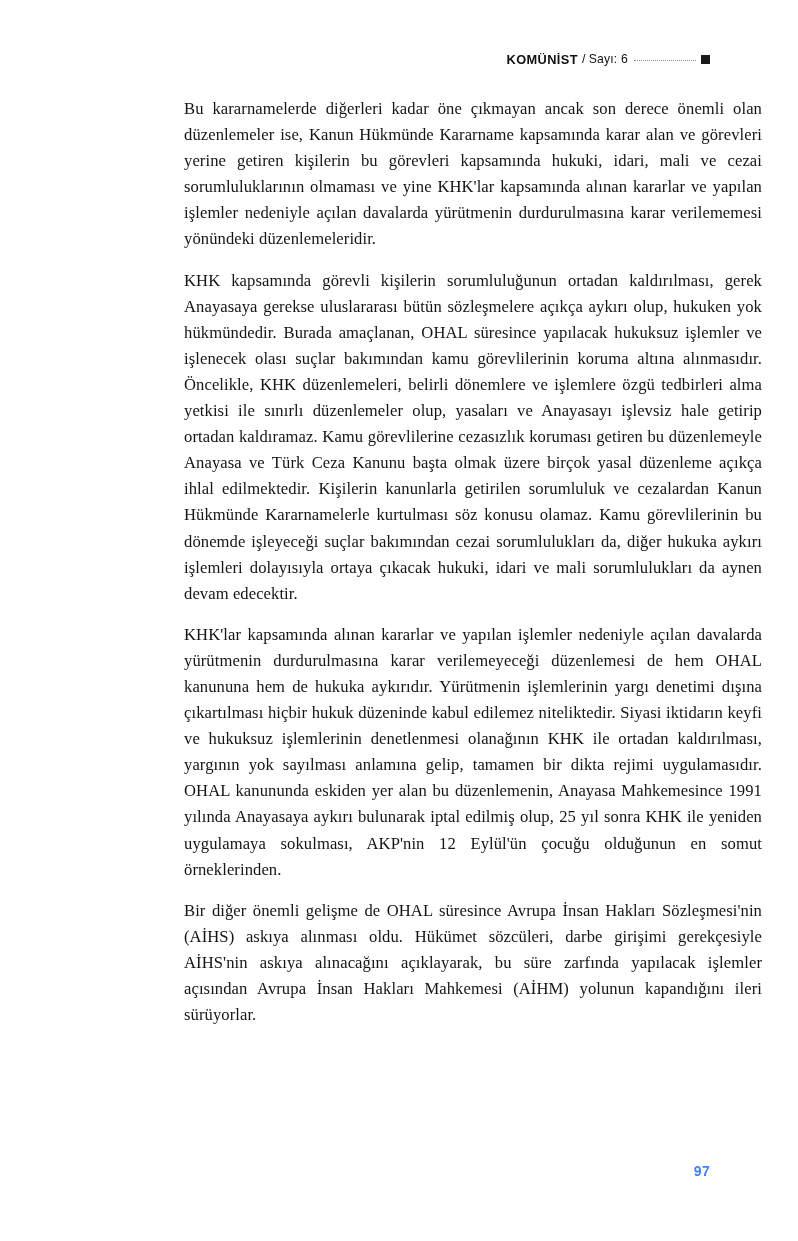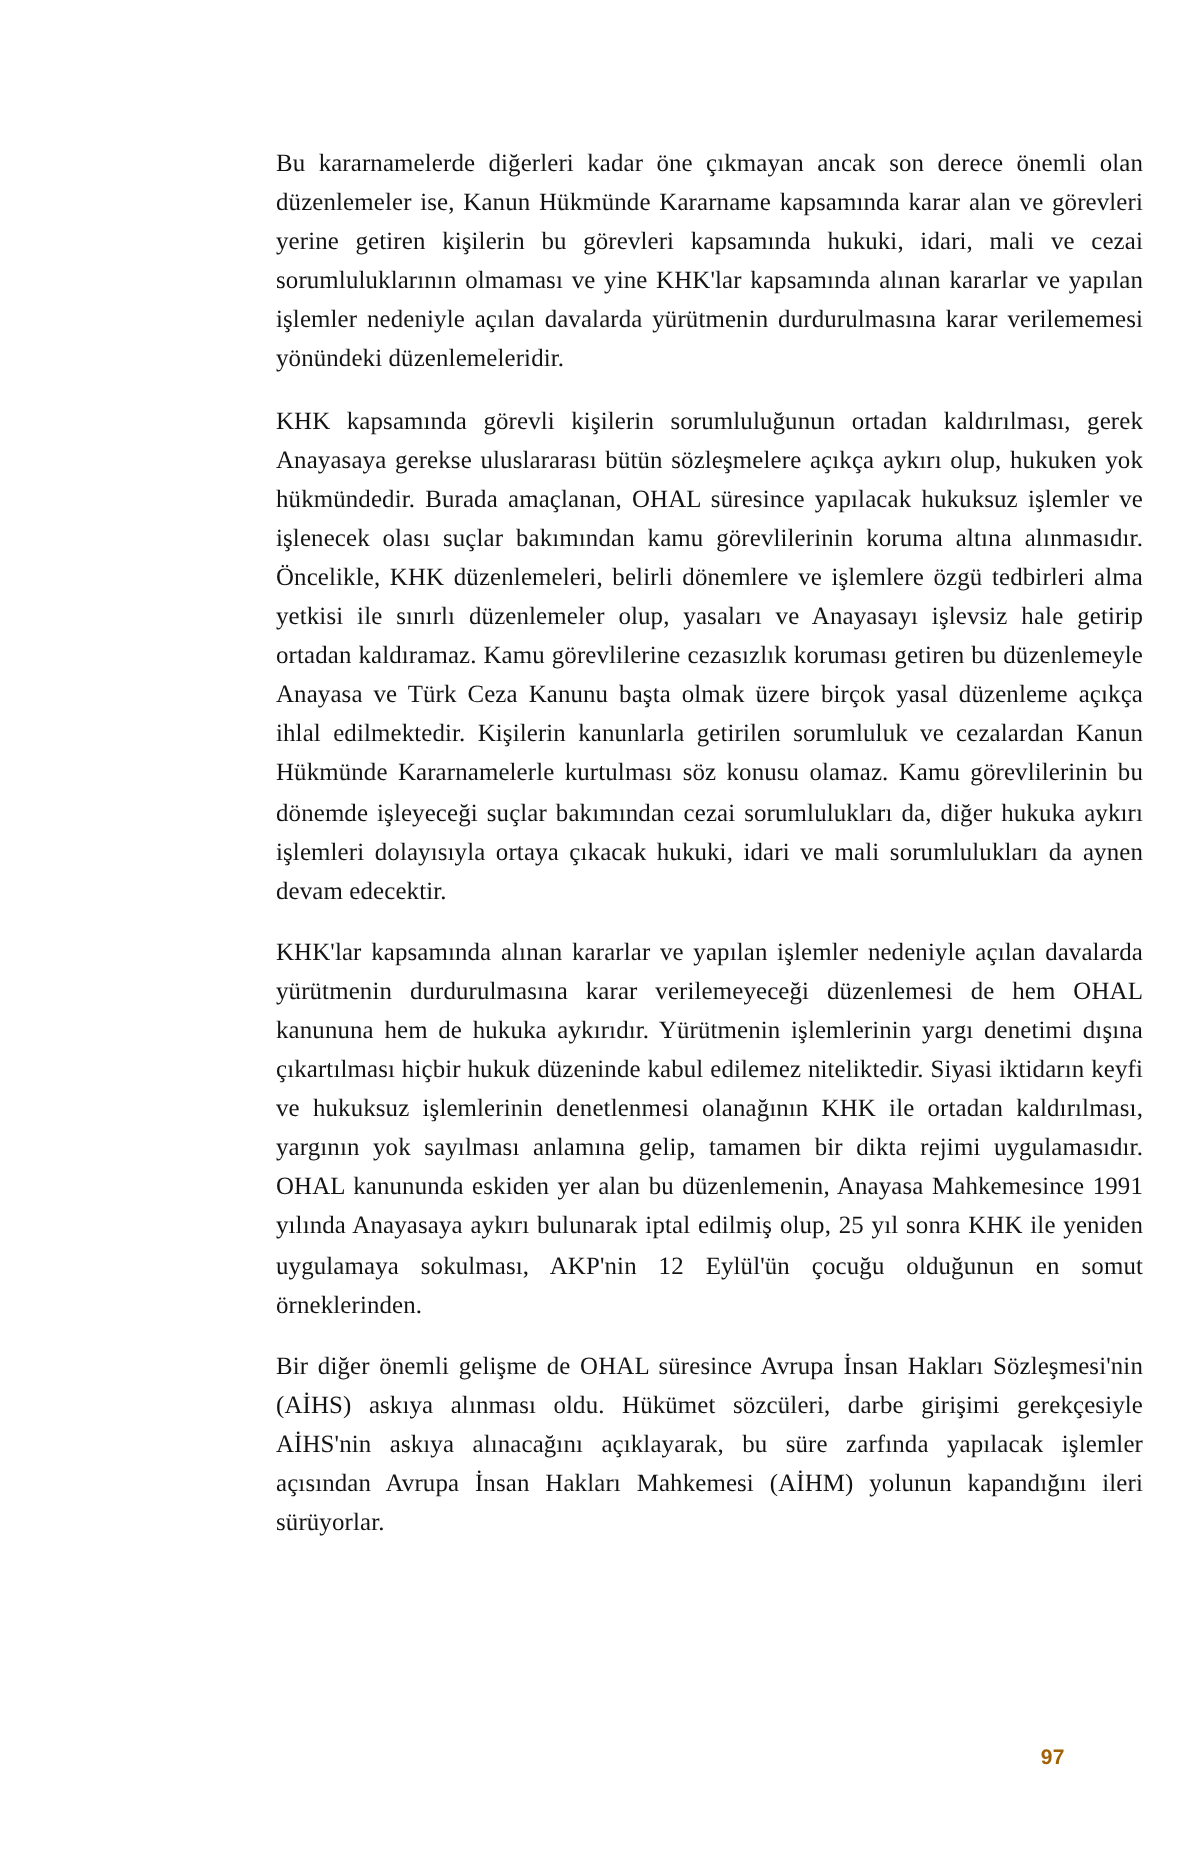--- a/index.html
+++ b/index.html
@@ -90,29 +90,36 @@
   }
 
   
   .folio {
     position: absolute;
     right: 88px;
     bottom: 62px;
     font-family: "Liberation Sans", sans-serif;
     font-size: 14px;
     font-weight: bold;
-    color: #a16207;
+    color: #3b82f6;
     letter-spacing: 0.3px;
   }
 </style>
 </head>
 <body>
 
 <div class="page">
 
+  <div class="header">
+    <span class="journal">KOMÜNİST</span>
+    <span class="sep">/</span>
+    <span class="issue">Sayı: 6</span>
+    <span class="dotleader"></span>
+    <span class="endmark"></span>
+  </div>
 
   <div class="content">
     <p>Bu kararnamelerde diğerleri kadar öne çıkmayan ancak son derece önemli olan düzenlemeler ise, Kanun Hükmünde Kararname kapsamında karar alan ve görevleri yerine getiren kişilerin bu görevleri kapsamında hukuki, idari, mali ve cezai sorumluluklarının olmaması ve yine KHK'lar kapsamında alınan kararlar ve yapılan işlemler nedeniyle açılan davalarda yürütmenin durdurulmasına karar verilememesi yönündeki düzenlemeleridir.</p>
     <p>KHK kapsamında görevli kişilerin sorumluluğunun ortadan kaldırılması, gerek Anayasaya gerekse uluslararası bütün sözleşmelere açıkça aykırı olup, hukuken yok hükmündedir. Burada amaçlanan, OHAL süresince yapılacak hukuksuz işlemler ve işlenecek olası suçlar bakımından kamu görevlilerinin koruma altına alınmasıdır. Öncelikle, KHK düzenlemeleri, belirli dönemlere ve işlemlere özgü tedbirleri alma yetkisi ile sınırlı düzenlemeler olup, yasaları ve Anayasayı işlevsiz hale getirip ortadan kaldıramaz. Kamu görevlilerine cezasızlık koruması getiren bu düzenlemeyle Anayasa ve Türk Ceza Kanunu başta olmak üzere birçok yasal düzenleme açıkça ihlal edilmektedir. Kişilerin kanunlarla getirilen sorumluluk ve cezalardan Kanun Hükmünde Kararnamelerle kurtulması söz konusu olamaz. Kamu görevlilerinin bu dönemde işleyeceği suçlar bakımından cezai sorumlulukları da, diğer hukuka aykırı işlemleri dolayısıyla ortaya çıkacak hukuki, idari ve mali sorumlulukları da aynen devam edecektir.</p>
     <p>KHK'lar kapsamında alınan kararlar ve yapılan işlemler nedeniyle açılan davalarda yürütmenin durdurulmasına karar verilemeyeceği düzenlemesi de hem OHAL kanununa hem de hukuka aykırıdır. Yürütmenin işlemlerinin yargı denetimi dışına çıkartılması hiçbir hukuk düzeninde kabul edilemez niteliktedir. Siyasi iktidarın keyfi ve hukuksuz işlemlerinin denetlenmesi olanağının KHK ile ortadan kaldırılması, yargının yok sayılması anlamına gelip, tamamen bir dikta rejimi uygulamasıdır. OHAL kanununda eskiden yer alan bu düzenlemenin, Anayasa Mahkemesince 1991 yılında Anayasaya aykırı bulunarak iptal edilmiş olup, 25 yıl sonra KHK ile yeniden uygulamaya sokulması, AKP'nin 12 Eylül'ün çocuğu olduğunun en somut örneklerinden.</p>
     <p>Bir diğer önemli gelişme de OHAL süresince Avrupa İnsan Hakları Sözleşmesi'nin (AİHS) askıya alınması oldu. Hükümet sözcüleri, darbe girişimi gerekçesiyle AİHS'nin askıya alınacağını açıklayarak, bu süre zarfında yapılacak işlemler açısından Avrupa İnsan Hakları Mahkemesi (AİHM) yolunun kapandığını ileri sürüyorlar.</p>
   </div>
 
   <div class="folio">97</div>
 

